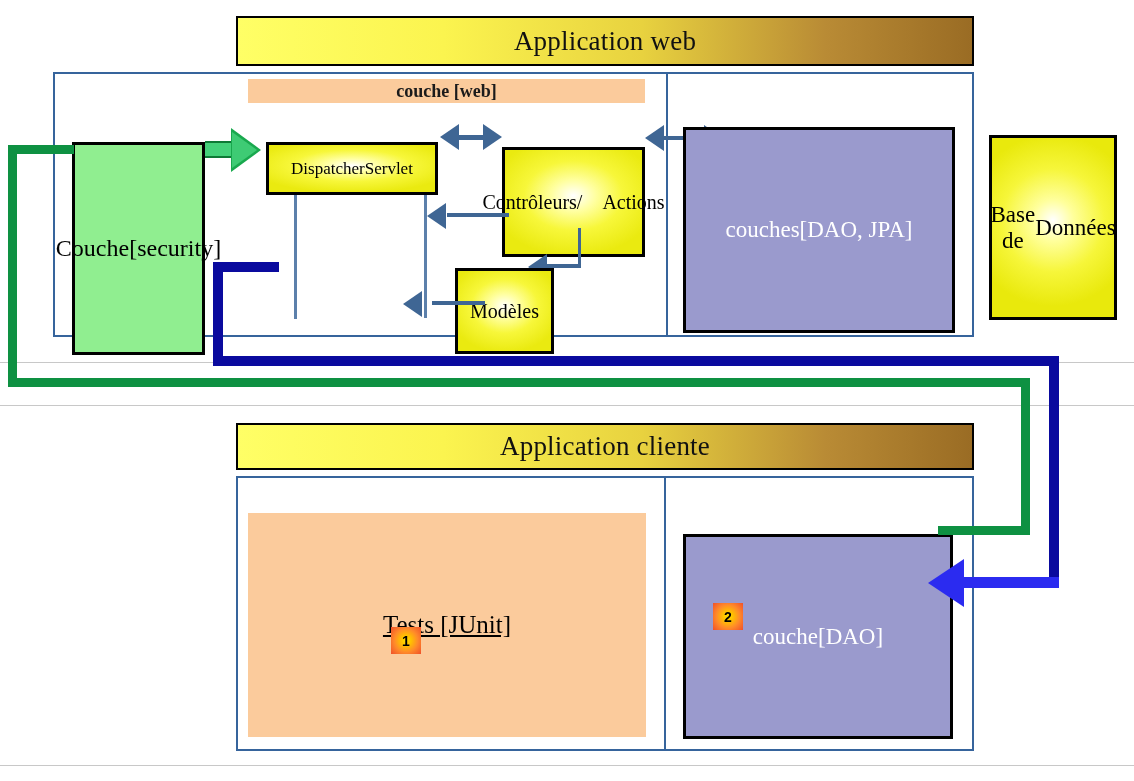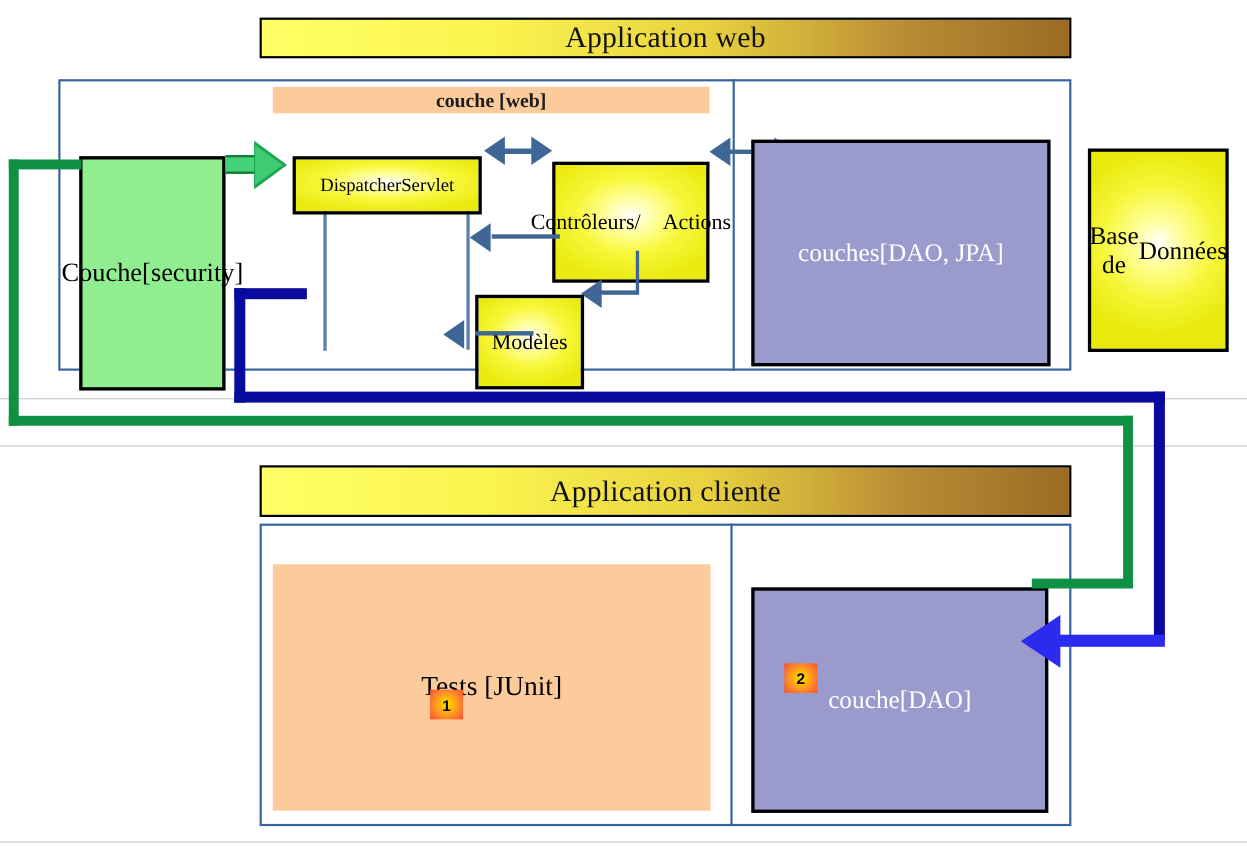--- a/index.html
+++ b/index.html
@@ -28,21 +28,21 @@
   
   .box{position:absolute;border:3px solid #000;box-sizing:border-box;
        display:flex;align-items:center;justify-content:center;
        text-align:center;line-height:1.12;color:#000;margin-top:29px;}
   .box span{display:block;}
 
   .b-yellow{background:radial-gradient(ellipse 62% 58% at 50% 44%,#ffffff 0%,#ffffa0 26%,#f7f73a 58%,#eaea10 100%);}
   .b-yellow-tall{background:radial-gradient(ellipse 70% 48% at 50% 46%,#ffffff 0%,#ffff9c 24%,#f6f63a 60%,#e9e90c 100%);}
   .b-green{background:#90ee90;}
   .b-purple{background:#9a9acd;color:#ffffff;}
-  .b-peach{background:#fbcb9c;border:none;color:#000;}
+  .b-peach{background:#fbcb9c;border:none;color:#000;text-decoration:underline;}
 
   
   .badge{position:absolute;width:30px;height:27px;
          background:radial-gradient(circle at 50% 50%,#ffe000 0%,#ffc000 25%,#ff8a2a 58%,#f0502a 100%);
          display:flex;align-items:center;justify-content:center;
          font-family:"Liberation Sans","DejaVu Sans",sans-serif;
          font-size:14px;font-weight:bold;color:#000;}
 
   
   .ln-h{position:absolute;height:3px;background:#3f6694;}
@@ -76,21 +76,21 @@
 </style>
 </head>
 <body>
 
 <div class="canvas">
 
   <div class="rule" style="top:362px;"></div>
   <div class="rule" style="top:405px;"></div>
   <div class="rule" style="top:765px;"></div>
 
-  <div class="banner" style="left:236px;top:16px;width:738px;height:37px;">
+  <div class="banner" style="left:236px;top:16px;width:738px;height:50px;">
     <span>Application web</span>
   </div>
 
   <div class="panel" style="left:53px;top:72px;width:921px;height:265px;"></div>
   <div class="vdiv" style="left:666px;top:72px;height:265px;"></div>
 
   <div class="strip" style="left:248px;top:79px;width:397px;height:24px;font-weight:bold;">
     <span>couche [web]</span>
   </div>
 
@@ -126,21 +126,21 @@
   <div class="ah ah-r" style="left:704px;top:125px;"></div>
 
   <div class="ln-h" style="left:447px;top:213px;width:62px;height:4px;"></div>
   <div class="ah ah-l" style="left:427px;top:203px;"></div>
 
   <div class="ln-v" style="left:578px;top:228px;height:39px;"></div>
   <div class="ln-h" style="left:546px;top:264px;width:35px;height:4px;"></div>
   <div class="ah ah-l" style="left:528px;top:254px;"></div>
 
 
-  <div class="box b-yellow" style="left:432px;top:239px;width:99px;height:86px;font-size:20px;">
+  <div class="box b-yellow" style="left:455px;top:239px;width:99px;height:86px;font-size:20px;">
     <span>Modèles</span>
   </div>
 
   <div class="ln-h" style="left:432px;top:301px;width:53px;height:4px;"></div>
   <div class="ah ah-l" style="left:403px;top:291px;"></div>
 
   <div class="box b-purple" style="left:683px;top:98px;width:272px;height:206px;font-size:23px;">
     <span>couches</span>
     <span>[DAO, JPA]</span>
   </div>

